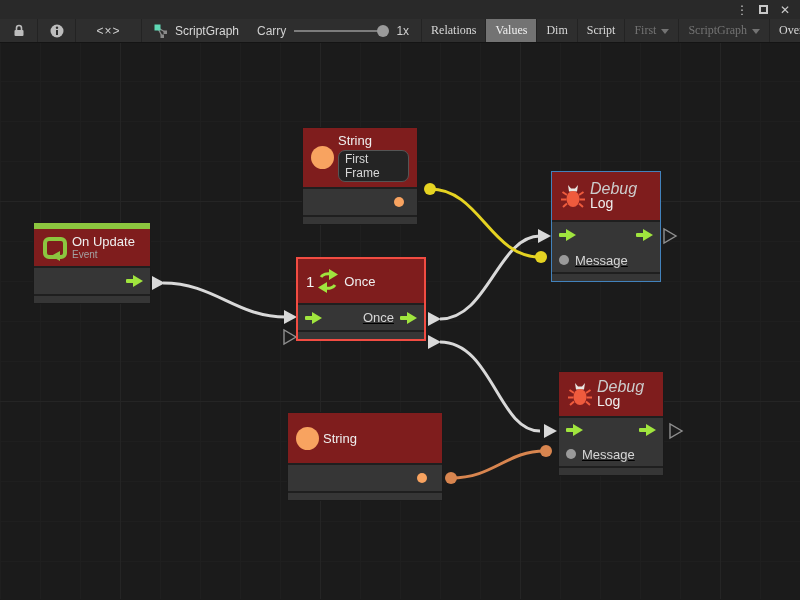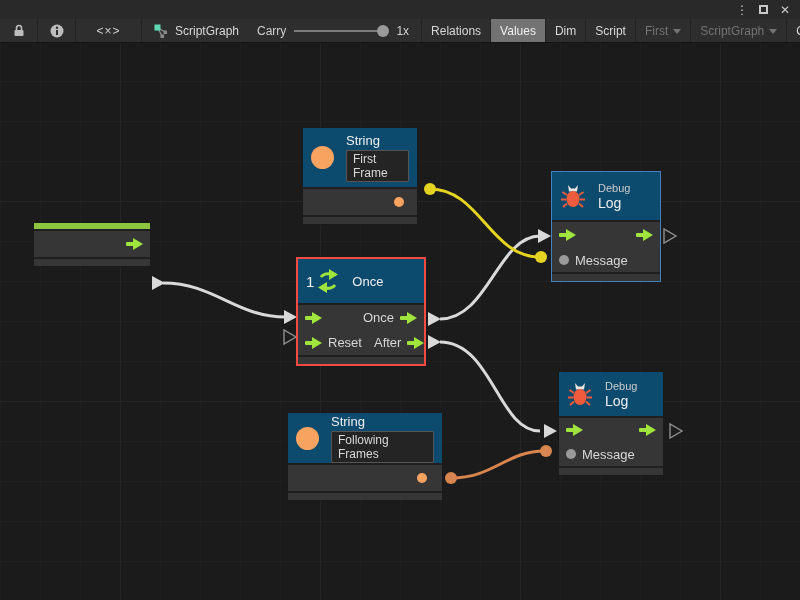--- a/index.html
+++ b/index.html
@@ -35,21 +35,21 @@
   .code-glyph { color:#cfcfcf; font-size:12px; letter-spacing:1px; }
   .graph-ref { display:flex; align-items:center; gap:7px; padding:0 12px; }
   .zoom-label { display:flex; align-items:center; padding:0 8px 0 6px; color:#cfcfcf; }
   .zoom-slider { display:flex; align-items:center; width:96px; position:relative; margin-right:4px; }
   .zoom-track { width:92px; height:2px; background:#7d7d7d; position:relative; }
   .zoom-handle { position:absolute; right:-3px; top:-5px; width:12px; height:12px; border-radius:50%; background:#9a9a9a; }
   .zoom-value { display:flex; align-items:center; padding:0 10px 0 6px; color:#cfcfcf; }
   .tb-group { display:flex; margin-left:2px; }
   button.tb {
     background:none; border:none; border-left:1px solid #232323;
-    color:#d8d8d8; font-size:12px; padding:0 9px; font-family:Liberation Sans, sans-serif; cursor:default;
+    color:#d8d8d8; font-size:12px; padding:0 9px; font-family:Liberation Serif, serif; cursor:default;
     display:flex; align-items:center; gap:5px;
   }
   button.tb:last-child { border-right:1px solid #232323; }
   button.tb.active { background:#737373; color:#f0f0f0; }
   button.tb.disabled { color:#737373; }
   .dd { width:0; height:0; border-left:4px solid transparent; border-right:4px solid transparent; border-top:5px solid #737373; margin-top:2px; }
   
   .canvas {
     position:relative; width:800px; height:556px;
     background-color:#1b1b1b;
@@ -64,34 +64,34 @@
   .wires { position:absolute; left:0; top:0; z-index:1; pointer-events:none; }
   .w-white { stroke:#d9d9d9; stroke-width:3; fill:none; }
   .w-yellow { stroke:#e5d322; stroke-width:3; fill:none; }
   .w-orange { stroke:#d8854f; stroke-width:3; fill:none; }
   .tri-white { fill:#d9d9d9; }
   .tri-hollow { fill:#1d1d1d; stroke:#8f8f8f; stroke-width:1.4; }
   
   .node { position:absolute; z-index:2; background:#363636; border:1px solid #1a1a1a; }
   .node.sel { border:2px solid #f24c42; }
   .node.bluesel { border:1px solid #4282bc; }
-  .nhead { background:#0c4a6e; display:flex; align-items:center; gap:12px; padding:5px 8px; }
-  .nbody { border-top:2px solid #1f1f1f; }
+  .nhead { background:#7f1d1d; display:flex; align-items:center; gap:4px; padding:5px 8px; }
+  .nbody { border-top:2px solid #1f1f1f;text-decoration:underline; }
   .nfoot { height:9px; border-top:2px solid #1f1f1f; background:#363636; }
   .row { display:flex; align-items:center; padding:0 7px; gap:6px; color:#d6d6d6; font-size:13px; }
   .ntitle { font-size:13px; color:#efefef; line-height:15px; }
   .nsub { font-size:10px; color:#a3a3a3; line-height:12px; }
-  .kicker { font-size:11px; color:#cccccc; line-height:13px; }
+  .kicker { font-size:16px; color:#cccccc; line-height:13px;font-style:italic; }
   .biglabel { font-size:14px; color:#efefef; line-height:16px; }
   .orange-circle { width:23px; height:23px; border-radius:50%; background:#f8a360; flex:0 0 auto; }
   .pdot { width:10px; height:10px; border-radius:50%; flex:0 0 auto; }
   .pdot.orange { background:#f8a360; }
   .pdot.gray { background:#9a9a9a; }
   .field {
-    background:#242424; border:1px solid #555555; border-radius:1px;
+    background:#242424; border:1px solid #555555; border-radius:7px;
     padding:1px 6px; font-size:12px; color:#d8d8d8; margin-top:2px; display:inline-block;
   }
   .greenbar { height:6px; background:#8cc63f; }
   .arr { fill:#a0e53e; flex:0 0 auto; }
   .spacer { flex:1; }
   .oncecount { font-size:15px; color:#f2f2f2; }
   .onceicon { display:flex; align-items:center; gap:2px; }
 </style>
 </head>
 <body>
@@ -196,20 +196,30 @@
       <div class="row" style="height:26px;">
         <span class="spacer"></span>
         <span class="pdot orange" style="margin-right:6px;"></span>
       </div>
     </div>
     <div class="nfoot"></div>
   </div>
 
   <div class="node" style="left:33px; top:179px; width:118px;">
     <div class="greenbar"></div>
+    <div class="nhead" style="padding:5px 8px;">
+      <svg width="26" height="26" viewBox="0 0 26 26">
+        <path d="M14,22 H7 A4,4 0 0 1 3,18 V8 A4,4 0 0 1 7,4 H19 A4,4 0 0 1 23,8 V18 A4,4 0 0 1 19,22 H18" fill="none" stroke="#8cc63f" stroke-width="4"></path>
+        <polygon points="18,16 18,26 9,21" fill="#8cc63f"></polygon>
+      </svg>
+      <div>
+        <div class="ntitle">On Update</div>
+        <div class="nsub">Event</div>
+      </div>
+    </div>
     <div class="nbody">
       <div class="row" style="height:26px;">
         <span class="spacer"></span>
         <svg class="arr" width="17" height="12" viewBox="0 0 17 12">
           <rect x="0" y="4" width="8" height="4" rx="1"></rect>
             <polygon points="7,0 17,6 7,12"></polygon>
         </svg>
       </div>
     </div>
     <div class="nfoot"></div>
@@ -234,33 +244,20 @@
           <rect x="0" y="4" width="8" height="4" rx="1"></rect>
             <polygon points="7,0 17,6 7,12"></polygon>
         </svg>
         <span class="spacer"></span>
         <span>Once</span>
         <svg class="arr" width="17" height="12" viewBox="0 0 17 12">
           <rect x="0" y="4" width="8" height="4" rx="1"></rect>
             <polygon points="7,0 17,6 7,12"></polygon>
         </svg>
       </div>
-      <div class="row" style="height:25px;">
-        <svg class="arr" width="17" height="12" viewBox="0 0 17 12">
-          <rect x="0" y="4" width="8" height="4" rx="1"></rect>
-            <polygon points="7,0 17,6 7,12"></polygon>
-        </svg>
-        <span>Reset</span>
-        <span class="spacer"></span>
-        <span>After</span>
-        <svg class="arr" width="17" height="12" viewBox="0 0 17 12">
-          <rect x="0" y="4" width="8" height="4" rx="1"></rect>
-            <polygon points="7,0 17,6 7,12"></polygon>
-        </svg>
-      </div>
     </div>
     <div class="nfoot"></div>
   </div>
 
   <div class="node bluesel" style="left:551px; top:128px; width:110px;">
     <div class="nhead" style="height:48px;">
       <svg width="26" height="26" viewBox="0 0 26 26">
         <path d="M8,2 L11,5.5 L15,5.5 L18,2 L17,8.5 L9,8.5 Z" fill="#e9e7e2"></path>
         <path d="M7,12 L2.5,9 M6.5,16.5 L1,16.5 M7,20.5 L3,24 M19,12 L23.5,9 M19.5,16.5 L25,16.5 M19,20.5 L23,24" stroke="#ef5b3d" stroke-width="2"></path>
         <ellipse cx="13" cy="16" rx="6.5" ry="8" fill="#ef5b3d"></ellipse>
@@ -320,21 +317,20 @@
       </div>
     </div>
     <div class="nfoot"></div>
   </div>
 
   <div class="node" style="left:287px; top:369px; width:156px;">
     <div class="nhead" style="height:50px;">
       <span class="orange-circle"></span>
       <div>
         <div class="ntitle">String</div>
-        <span class="field">Following Frames</span>
       </div>
     </div>
     <div class="nbody">
       <div class="row" style="height:26px;">
         <span class="spacer"></span>
         <span class="pdot orange" style="margin-right:8px;"></span>
       </div>
     </div>
     <div class="nfoot"></div>
   </div>

